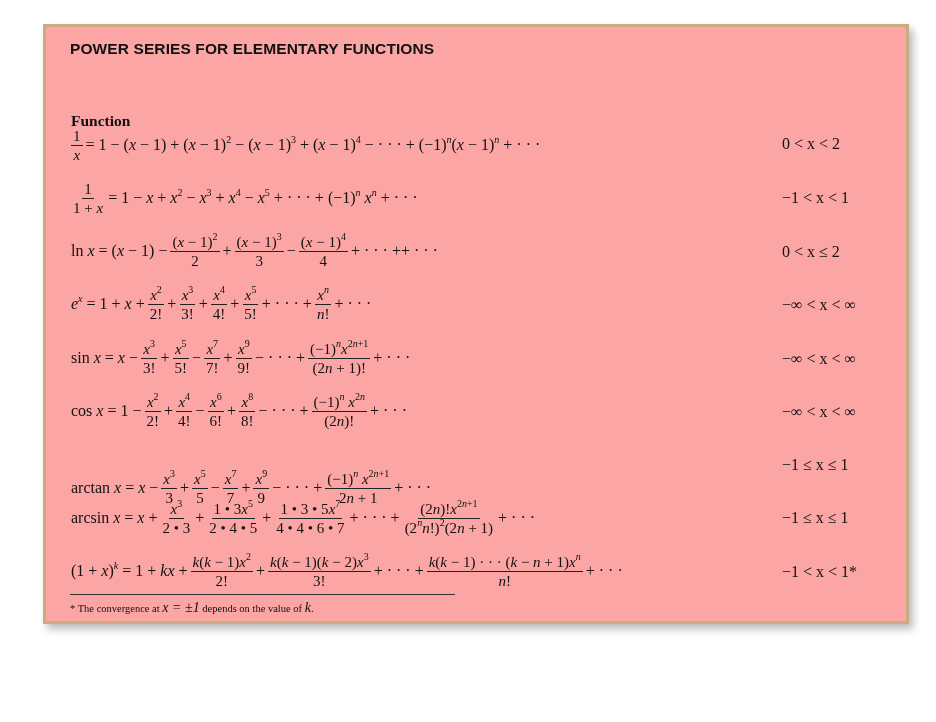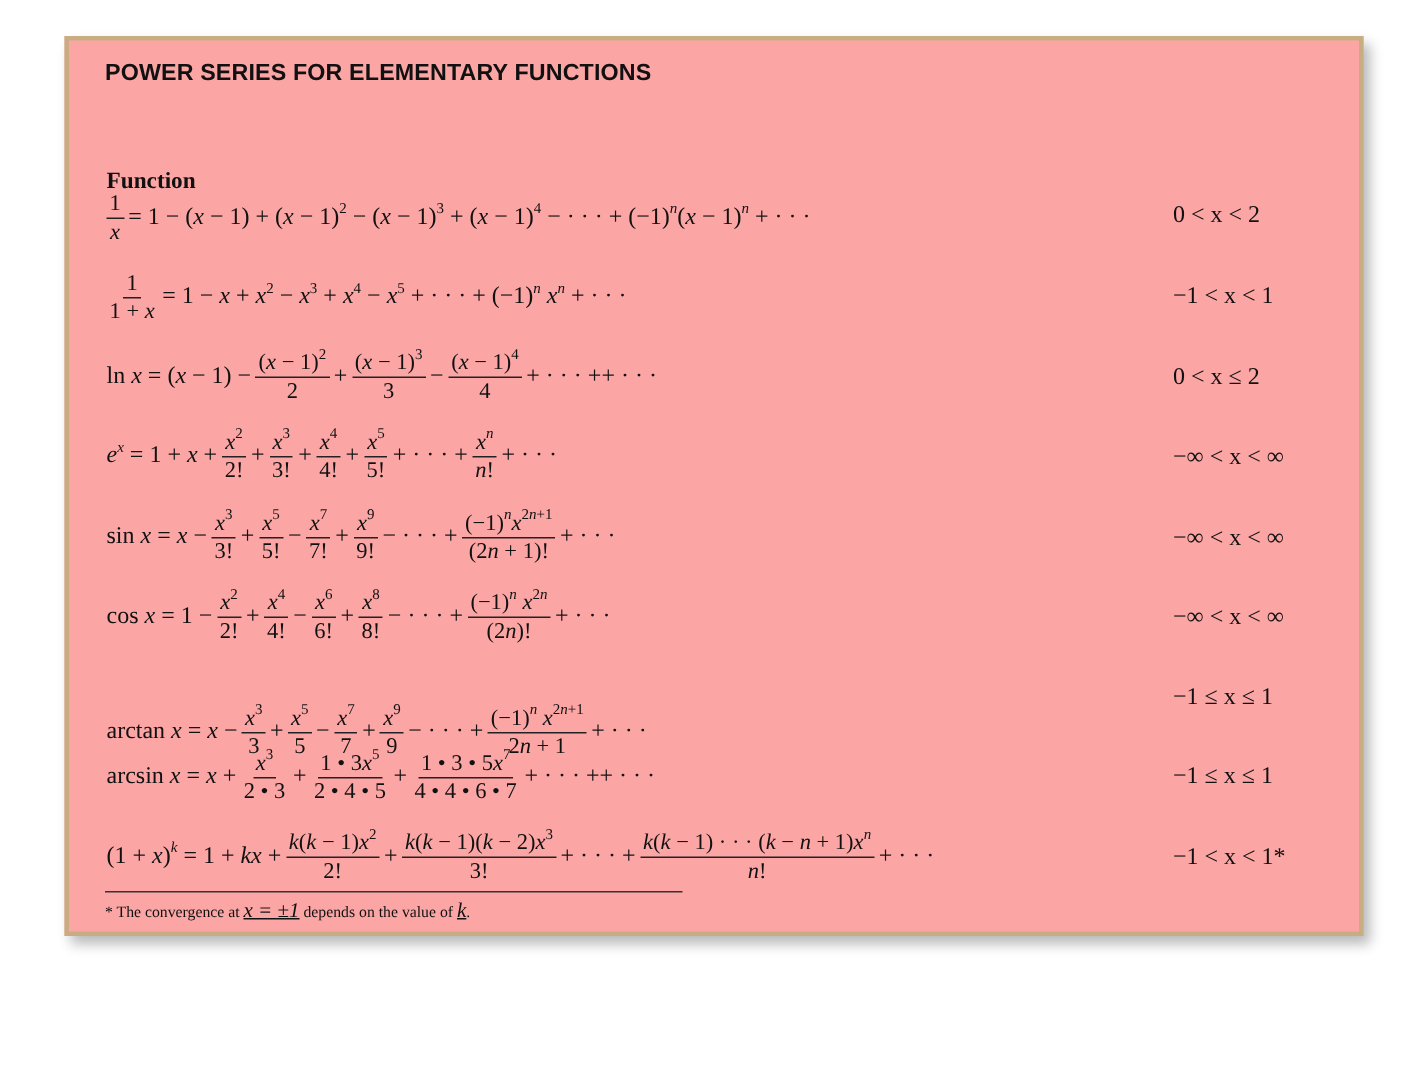--- a/index.html
+++ b/index.html
@@ -17,21 +17,21 @@
          font-size:16px; white-space:nowrap; }
   .interval { position:absolute; left:736px; font-size:16px; white-space:nowrap; }
   i { font-style:italic; }
   .frac { display:inline-flex; flex-direction:column; align-items:center; vertical-align:middle;
           margin:0 3px; font-size:15px; line-height:18px; }
   .frac .num { border-bottom:1px solid #222; padding:0 2px; }
   .frac .den { padding:0 2px; }
   sup { font-size:10px; vertical-align:7px; line-height:0; }
   .rule { position:absolute; left:24px; top:567px; width:385px; height:0; border-top:1.3px solid #333; }
   .foot { position:absolute; left:24px; top:573px; font-size:10.5px; }
-  .foot .big { font-size:14px; font-style:italic;text-decoration:underline; }
+  .foot .big { font-size:14px; font-style:italic; }
 </style>
 </head>
 <body>
 
 <div class="card">
   <div class="title">POWER SERIES FOR ELEMENTARY FUNCTIONS</div>
   <div class="hdr hdr-fn">Function</div>
 
   <div class="row" style="top:94px">
     <span class="frac" style="margin-left:0">
@@ -202,20 +202,24 @@
     <span class="frac">
         <span class="num">1 • 3<i>x</i><sup>5</sup></span>
         <span class="den">2 • 4 • 5</span>
       </span>
       <span>+</span>
     <span class="frac">
         <span class="num">1 • 3 • 5<i>x</i><sup>7</sup></span>
         <span class="den">4 • 4 • 6 • 7</span>
       </span>
       <span>+ · · · +</span>
+    <span class="frac">
+        <span class="num">(2<i>n</i>)!<i>x</i><sup>2<i>n</i>+1</sup></span>
+        <span class="den">(2<sup><i>n</i></sup><i>n</i>!)<sup>2</sup>(2<i>n</i> + 1)</span>
+      </span>
       <span>+ · · ·</span>
   </div>
   <div class="interval" style="top:482px">−1 ≤ x ≤ 1</div>
 
   <div class="row" style="top:520px">
     <span>(1 + <i>x</i>)<sup><i>k</i></sup> = 1 + <i>kx</i> +</span>
     <span class="frac">
         <span class="num"><i>k</i>(<i>k</i> − 1)<i>x</i><sup>2</sup></span>
         <span class="den">2!</span>
       </span>

